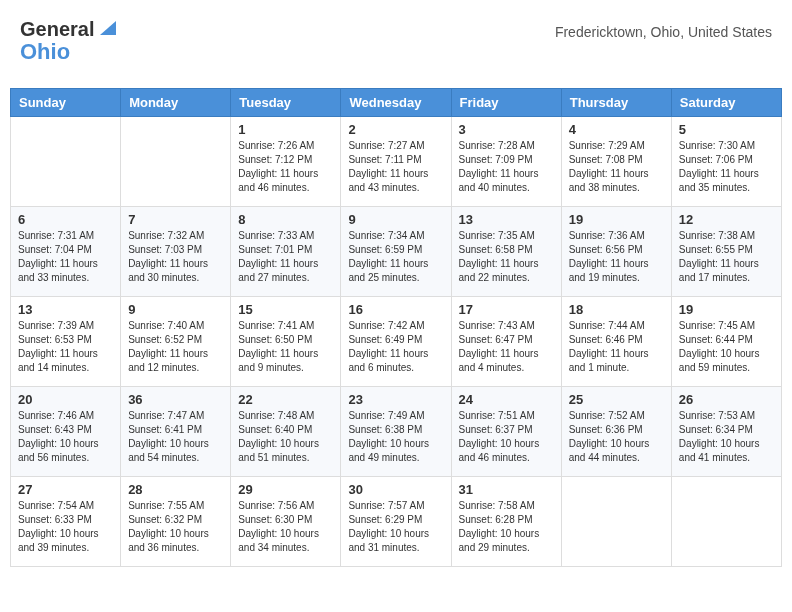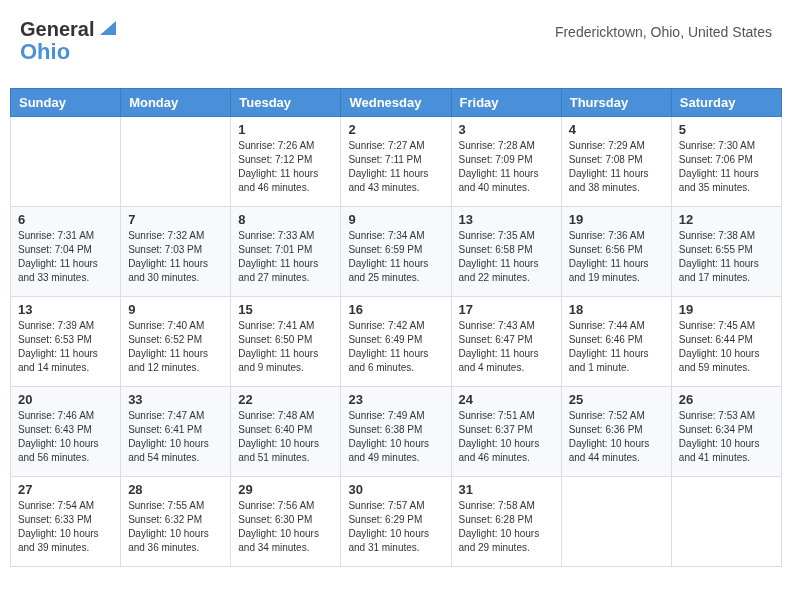--- a/index.html
+++ b/index.html
@@ -205,21 +205,21 @@
           <span class="day-num">19</span>
           <div class="day-info">Sunrise: 7:45 AM<br>Sunset: 6:44 PM<br>Daylight: 10 hours and 59 minutes.</div>
         </td>
       </tr>
       <tr>
         <td>
           <span class="day-num">20</span>
           <div class="day-info">Sunrise: 7:46 AM<br>Sunset: 6:43 PM<br>Daylight: 10 hours and 56 minutes.</div>
         </td>
         <td>
-          <span class="day-num">33</span>
+          <span class="day-num">36</span>
           <div class="day-info">Sunrise: 7:47 AM<br>Sunset: 6:41 PM<br>Daylight: 10 hours and 54 minutes.</div>
         </td>
         <td>
           <span class="day-num">22</span>
           <div class="day-info">Sunrise: 7:48 AM<br>Sunset: 6:40 PM<br>Daylight: 10 hours and 51 minutes.</div>
         </td>
         <td>
           <span class="day-num">23</span>
           <div class="day-info">Sunrise: 7:49 AM<br>Sunset: 6:38 PM<br>Daylight: 10 hours and 49 minutes.</div>
         </td>

